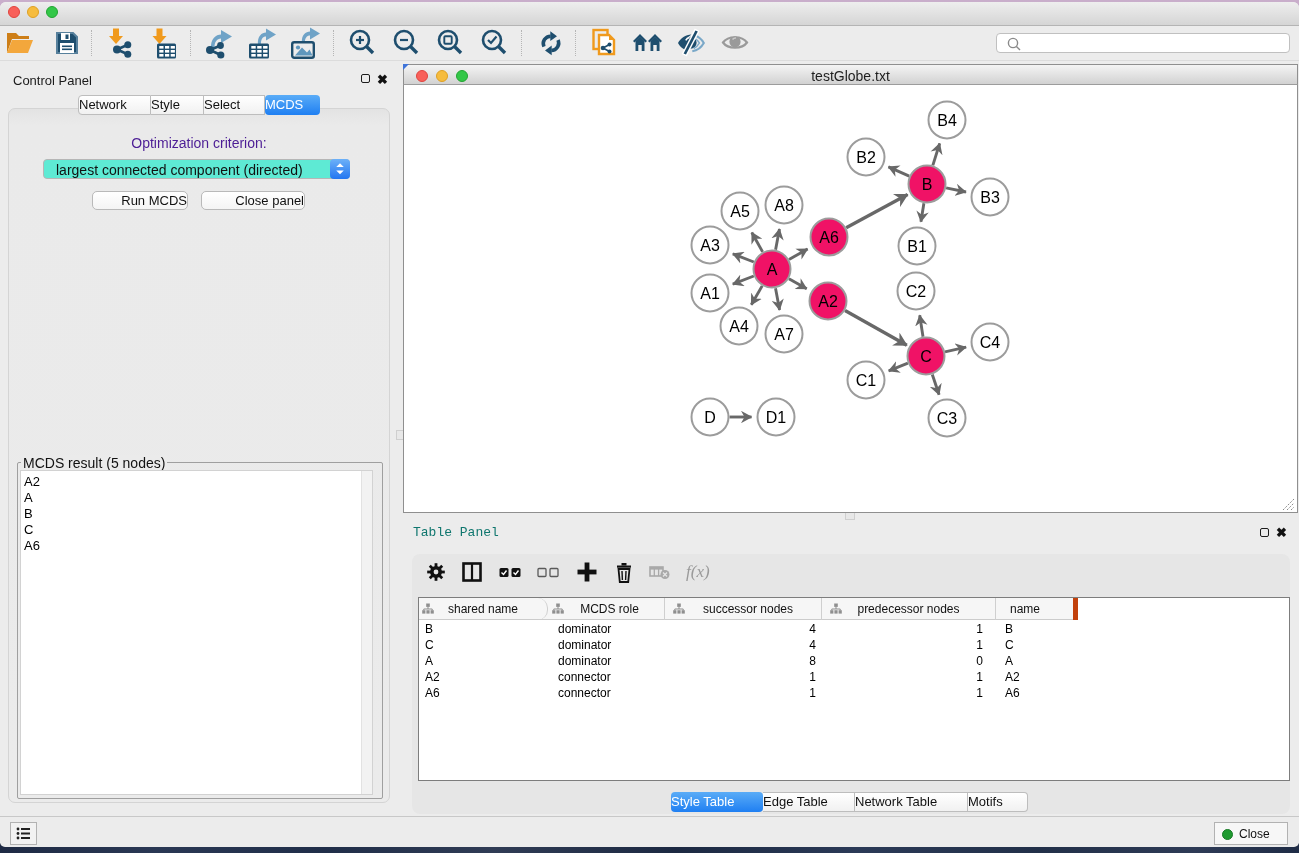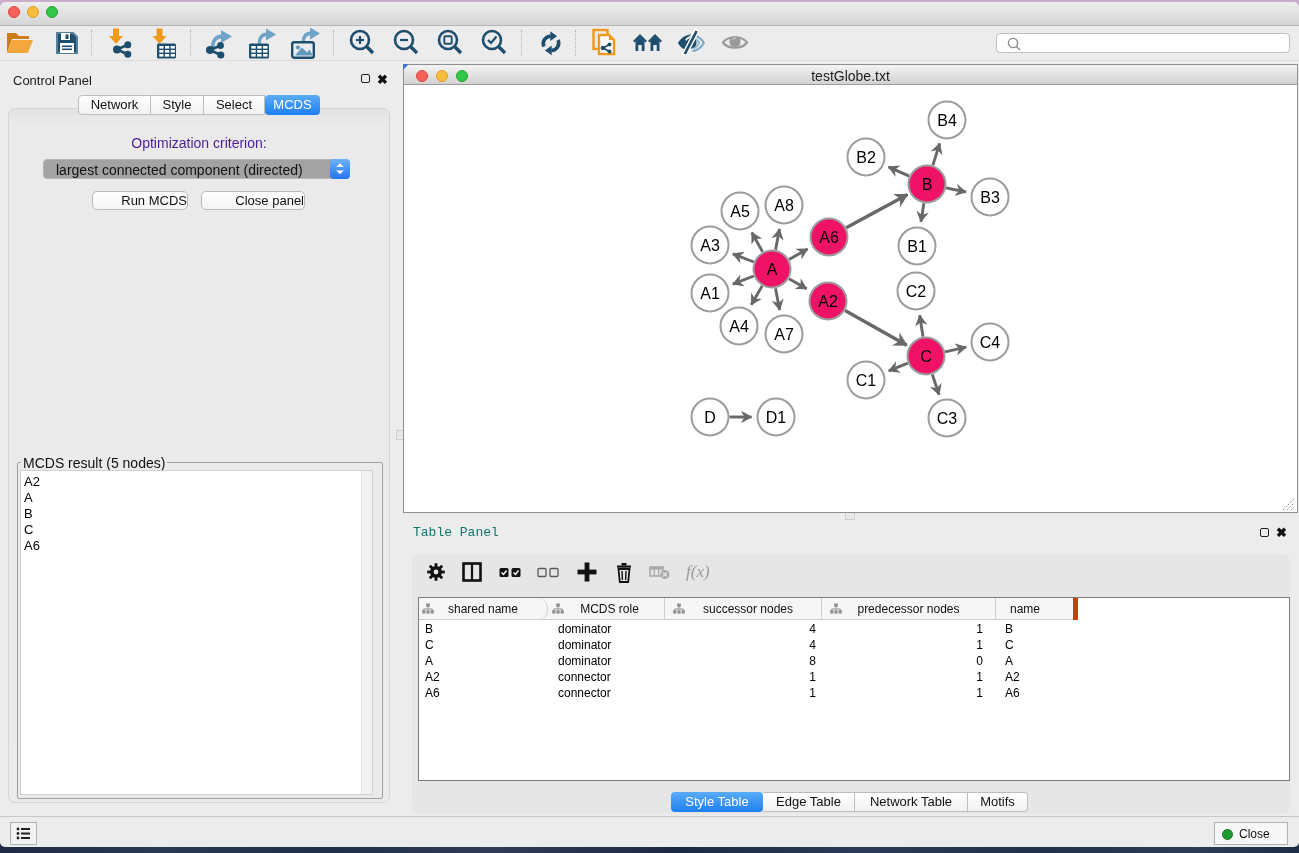--- a/index.html
+++ b/index.html
@@ -19,27 +19,27 @@
 #toolbar { left:0; top:26px; width:1299px; height:35px; background:#ececec; border-bottom:1px solid #dcdcdc; }
 .tsep { position:absolute; top:30px; height:26px; width:0; border-left:1px dotted #b5b5b5; }
 .ticon { position:absolute; top:27px; }
 #searchbox { left:996px; top:33px; width:294px; height:20px; background:#fff; border:1px solid #c0c0c0; border-radius:4px; }
 
 #cp-title { left:13px; top:73px; font-size:13px; color:#1a1a1a; }
 .fbtn { position:absolute; width:9px; height:9px; border:1.5px solid #1c1c1c; border-radius:2px; }
 .xbtn { position:absolute; font-size:13px; font-weight:bold; color:#111; }
 .tabrow { position:absolute; display:flex; height:20px; z-index:3; }
 .tab { height:20px; background:linear-gradient(#ffffff,#f1f1f1); border:1px solid #bdbdbd; border-left:none;
-  font-size:13px; color:#111; text-align:center; line-height:18px; }
+  font-size:13px; color:#111; text-align:left; line-height:18px; }
 .tab.first { border-left:1px solid #bdbdbd; border-radius:4px 0 0 4px; }
 .tab.last { border-radius:0 4px 4px 0; }
 .tab.sel { background:linear-gradient(#5aacf7,#1f7ff2); color:#fff; border:none; border-radius:4px; line-height:20px; }
 #cp-box { left:8px; top:108px; width:382px; height:695px; background:linear-gradient(#e3e3e3, #eaeaea 16px, #ebebeb); border:1px solid #d4d4d4; border-radius:7px; }
 #opt-label { left:8px; top:135px; width:382px; text-align:center; font-size:14px; color:#4c1d95; }
-#dd { left:43px; top:159px; width:307px; height:20px; background:#a3a3a3; border:1px solid #b6b6b6; border-radius:4px; }
+#dd { left:43px; top:159px; width:307px; height:20px; background:#5eead4; border:1px solid #b6b6b6; border-radius:4px; }
 #dd .txt { position:absolute; left:12px; top:1.5px; font-size:14px; color:#111; }
 #dd .spin { position:absolute; right:-1px; top:-1px; width:20px; height:20px; border-radius:4px;
   background:linear-gradient(#6db1f8,#2376f1); }
 .btn { position:absolute; height:19px; background:linear-gradient(#ffffff,#f4f4f4); border:1px solid #b9b9b9;
   border-radius:5px; font-size:13px; color:#111; text-align:right; line-height:17px; }
 #fieldset { left:17px; top:462px; width:366px; height:337px; border:1px solid #9f9f9f; border-radius:2px; }
 #fs-legend { left:21px; top:455px; background:#ebebeb; padding:0 2px; font-size:14px; color:#111; }
 #fs-list { left:20px; top:470px; width:353px; height:325px; background:#fff; border:1px solid #d2d2d2; font-size:13px; color:#000; }
 #fs-list { padding-top:3px; } #fs-list div { padding-left:3px; height:16px; line-height:16px; }
 #fs-scroll { left:361px; top:471px; width:11px; height:323px; background:#f2f2f2; border-left:1px solid #e2e2e2; }

